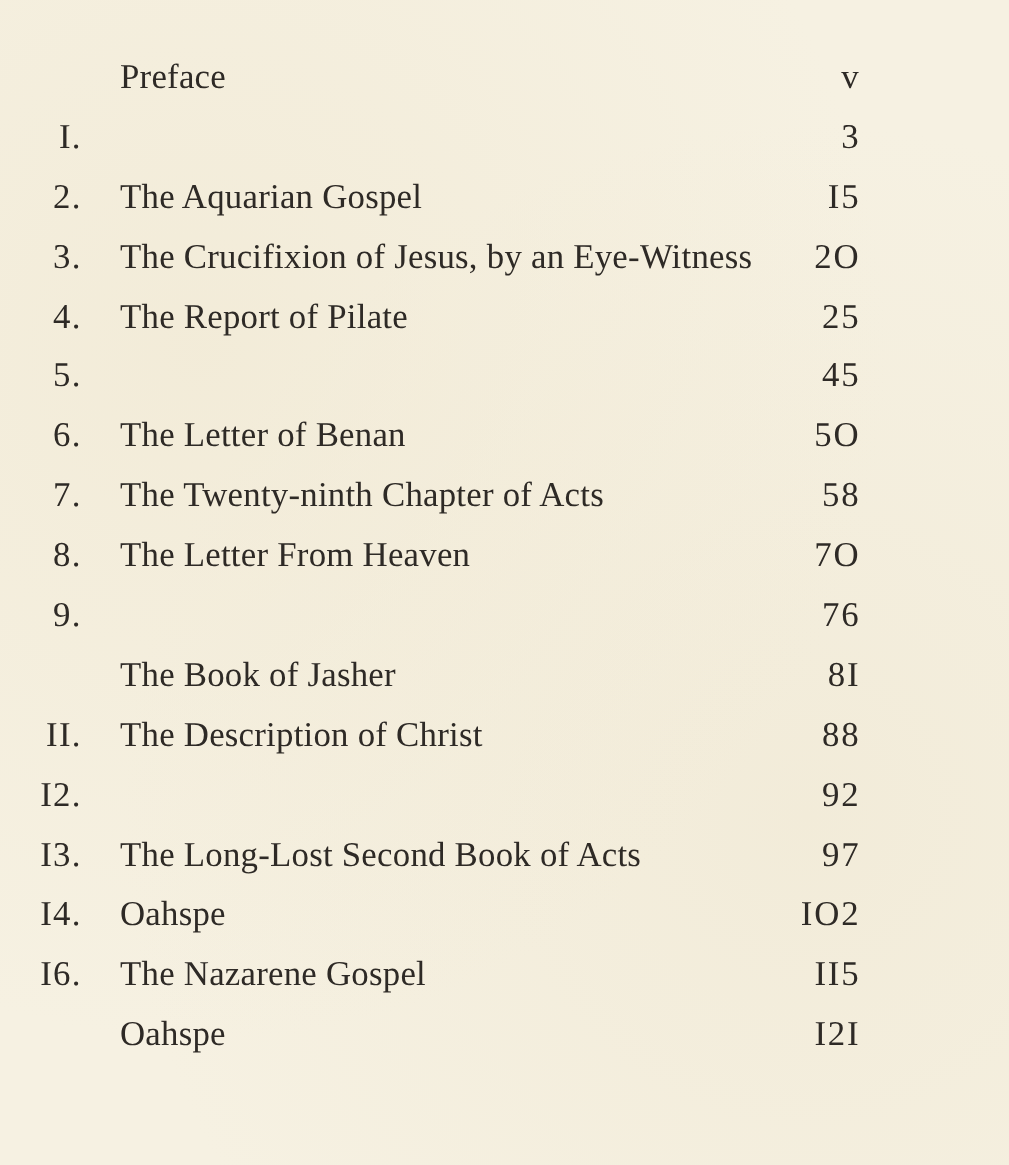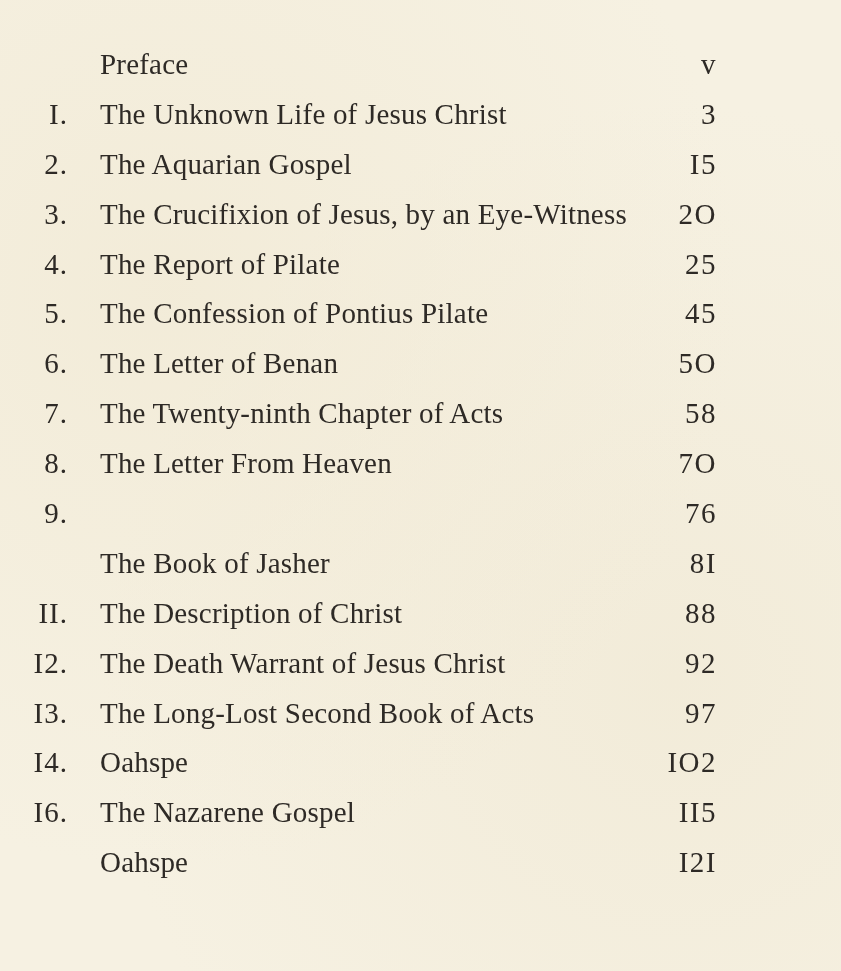--- a/index.html
+++ b/index.html
@@ -54,41 +54,39 @@
 <body>
 
 <div class="toc">
   <div class="toc-row">
     <span class="toc-num"></span>
     <span class="toc-title">Preface</span>
     <span class="toc-page">v</span>
   </div>
   <div class="toc-row">
     <span class="toc-num">I.</span>
-    <span class="toc-title">The Unknown Life of Jesus Christ</span>
     <span class="toc-page">3</span>
   </div>
   <div class="toc-row">
     <span class="toc-num">2.</span>
     <span class="toc-title">The Aquarian Gospel</span>
     <span class="toc-page">I5</span>
   </div>
   <div class="toc-row">
     <span class="toc-num">3.</span>
     <span class="toc-title">The Crucifixion of Jesus, by an Eye-Witness</span>
     <span class="toc-page">2O</span>
   </div>
   <div class="toc-row">
     <span class="toc-num">4.</span>
     <span class="toc-title">The Report of Pilate</span>
     <span class="toc-page">25</span>
   </div>
   <div class="toc-row">
     <span class="toc-num">5.</span>
-    <span class="toc-title">The Confession of Pontius Pilate</span>
     <span class="toc-page">45</span>
   </div>
   <div class="toc-row">
     <span class="toc-num">6.</span>
     <span class="toc-title">The Letter of Benan</span>
     <span class="toc-page">5O</span>
   </div>
   <div class="toc-row">
     <span class="toc-num">7.</span>
     <span class="toc-title">The Twenty-ninth Chapter of Acts</span>
@@ -107,21 +105,20 @@
     <span class="toc-title">The Book of Jasher</span>
     <span class="toc-page">8I</span>
   </div>
   <div class="toc-row">
     <span class="toc-num">II.</span>
     <span class="toc-title">The Description of Christ</span>
     <span class="toc-page">88</span>
   </div>
   <div class="toc-row">
     <span class="toc-num">I2.</span>
-    <span class="toc-title">The Death Warrant of Jesus Christ</span>
     <span class="toc-page">92</span>
   </div>
   <div class="toc-row">
     <span class="toc-num">I3.</span>
     <span class="toc-title">The Long-Lost Second Book of Acts</span>
     <span class="toc-page">97</span>
   </div>
   <div class="toc-row">
     <span class="toc-num">I4.</span>
     <span class="toc-title">Oahspe</span>

